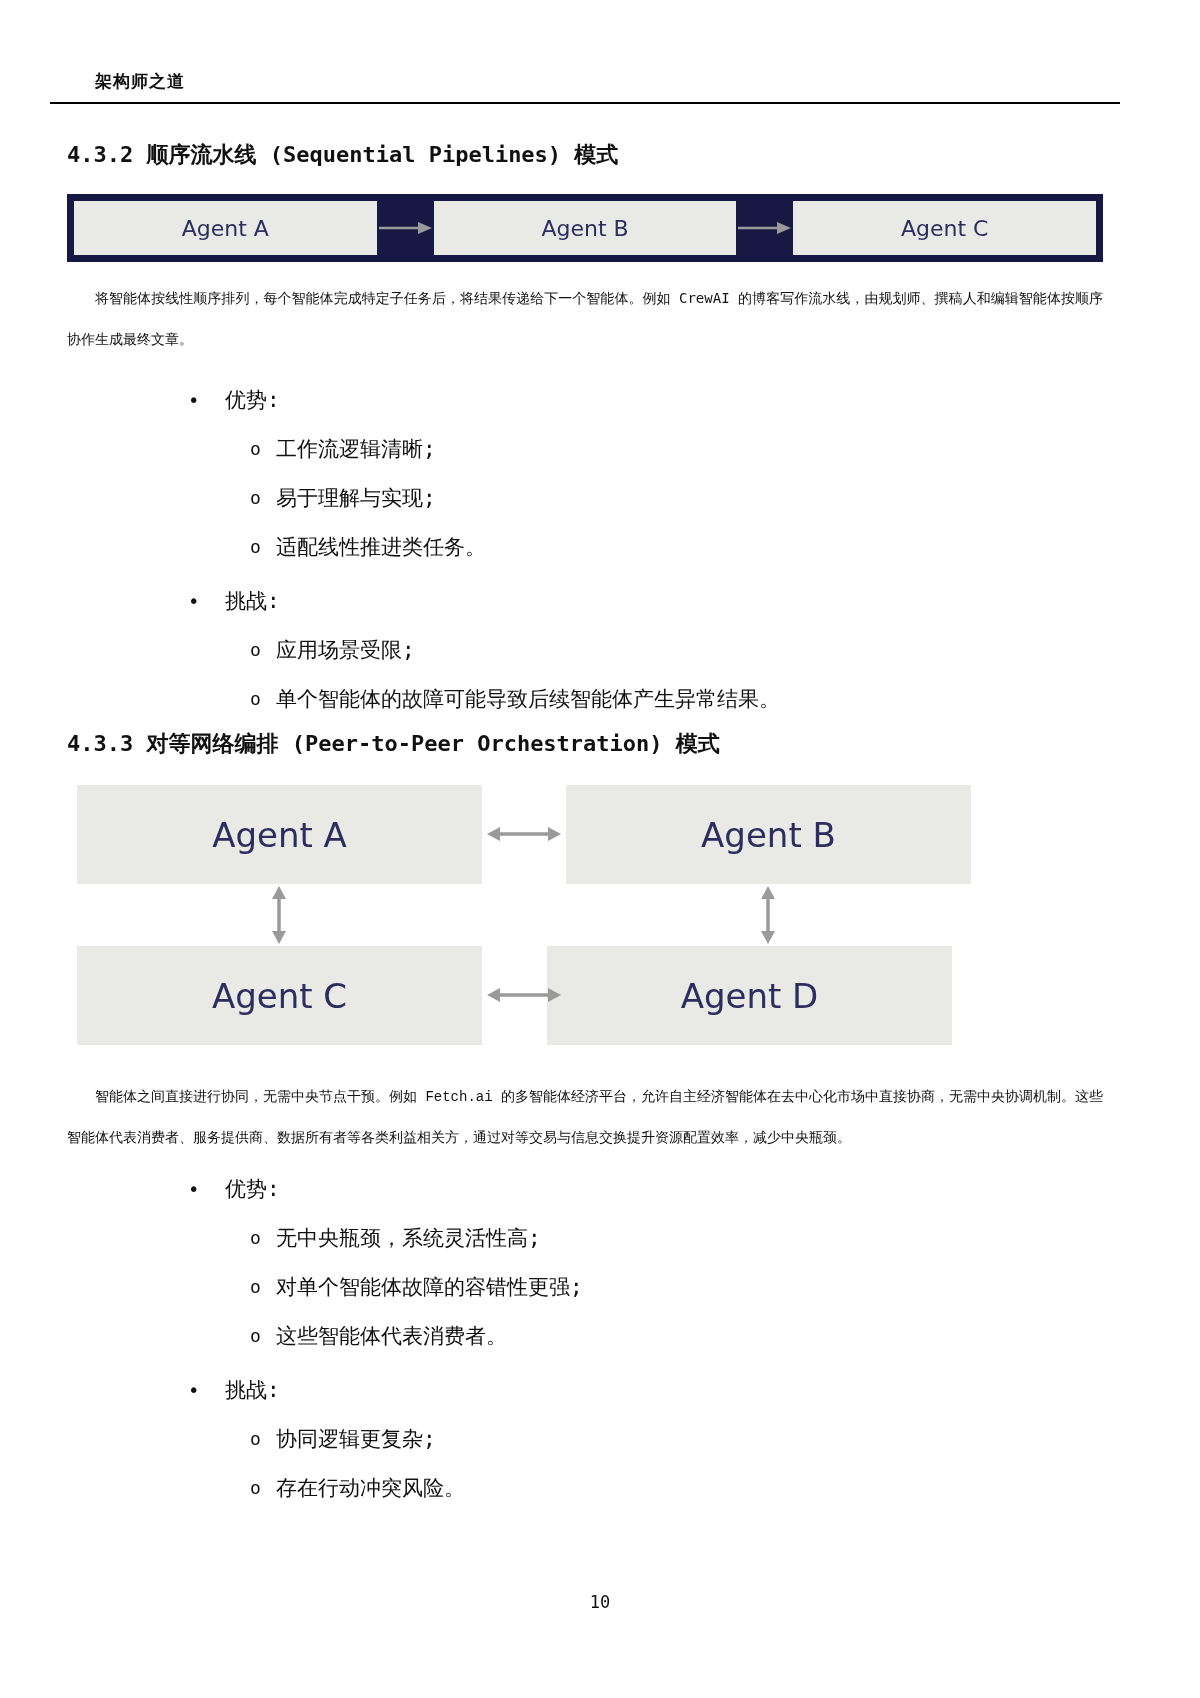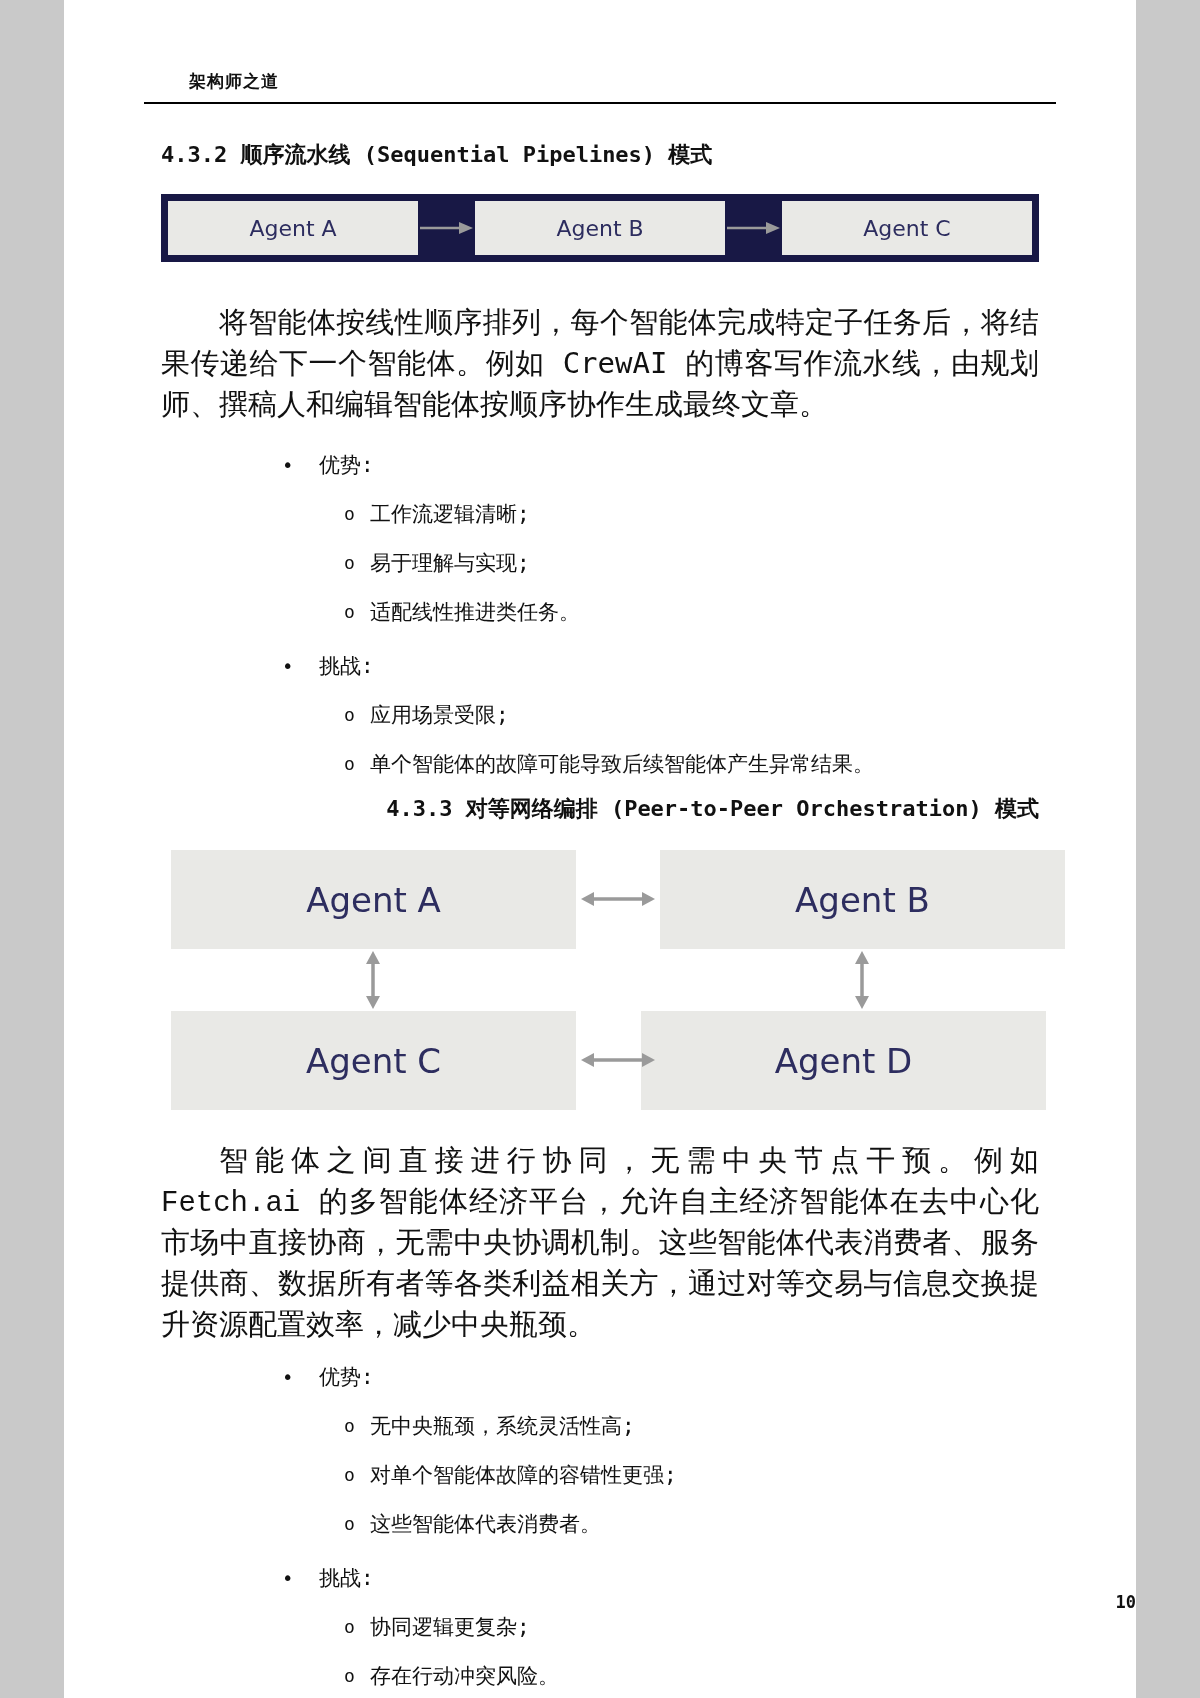--- a/index.html
+++ b/index.html
@@ -1,42 +1,42 @@
 <!DOCTYPE html>
 <html><head>
 <meta charset="utf-8">
 <style>
   html,body { margin:0; padding:0; background:#c9c9c9; }
   .page {
     position:relative;
-    width:1072px; height:1698px;
+    width:1200px; height:1698px;
     margin:0 auto;
     background:#ffffff;
     box-sizing:border-box;
-    padding:70px 97px 0 97px;
+    padding:70px 97px 0 67px;
     overflow:hidden;
     font-family:"DejaVu Sans Mono","Liberation Mono",monospace;
     color:#111111;
   }
   
   .header-title {
     font-size:17px; font-weight:bold; padding-left:28px; letter-spacing:1px;
   }
   .header-rule {
     margin:9px -17px 0 -17px;
     border-top:2px solid #000000;
   }
   
   .sec-heading {
     margin:34px 0 0 0;
     font-size:22px; line-height:34px;
     font-weight:bold;
     font-family:"DejaVu Sans Mono","Liberation Mono",monospace;
   }
-  .sec-heading.second { margin-top:14px;text-align:right; }
+  .sec-heading.second { margin-top:14px; }
 
   
   .pipeline {
     margin-top:22px;
     background:#181845;
     height:68px; box-sizing:border-box;
     padding:7px;
     display:flex; align-items:stretch;
   }
   .pipeline .pnode {
@@ -47,22 +47,22 @@
     font-family:"DejaVu Sans","Liberation Sans",sans-serif;
     font-size:22px;
   }
   .pipeline .parrow {
     width:57px; flex:0 0 57px;
     display:flex; align-items:center; justify-content:center;
   }
 
   
   .para {
-    margin:40px 0 0 0;
-    font-size:29px; line-height:41px;
+    margin:16px 0 0 0;
+    font-size:14px; line-height:41px;
     text-align:justify;
     text-indent:2em;
   }
   .para.second { margin-top:32px;font-family:Liberation Mono, monospace; }
 
   
   .li-row { display:flex; line-height:28px; font-size:21px; }
   .li1 { margin-top:26px; padding-left:121px; }
   .li1 .marker { width:37px; flex:0 0 37px; font-size:19px; }
   .li2 { margin-top:21px; padding-left:183px; }
@@ -91,23 +91,22 @@
   .p2p svg.harrow { position:absolute; }
   .p2p svg.varrow { position:absolute; }
   .h1a { left:409px; top:39px; }
   .h2a { left:409px; top:200px; }
   .v1a { left:192px; top:101px; }
   .v2a { left:681px; top:101px; }
 
   
   .footer {
     position:absolute; left:0; right:0; bottom:86px;
-    text-align:right;
+    text-align:center;
     font-size:17px;
-    font-weight:bold;
   }
 </style>
 </head>
 <body>
 
 <div class="page">
 
   <div>
     <div class="header-title">架构师之道</div>
     <div class="header-rule"></div>

